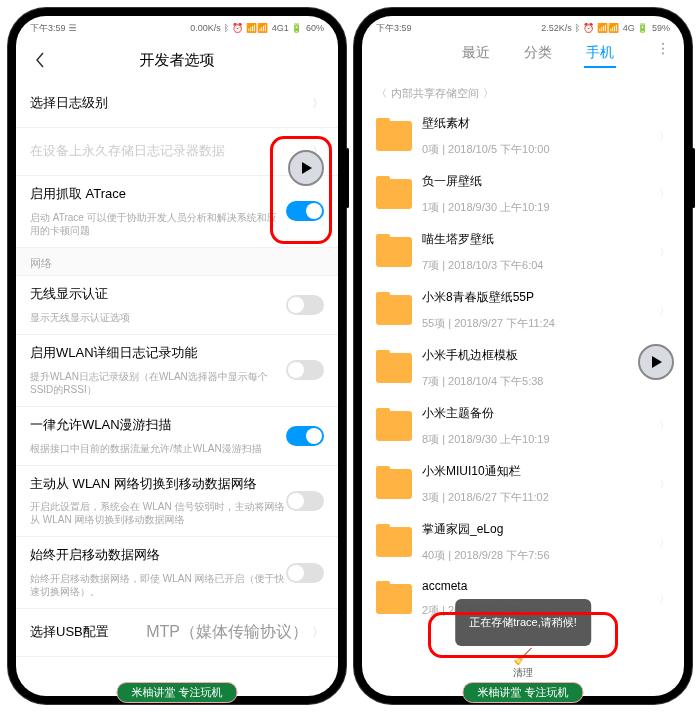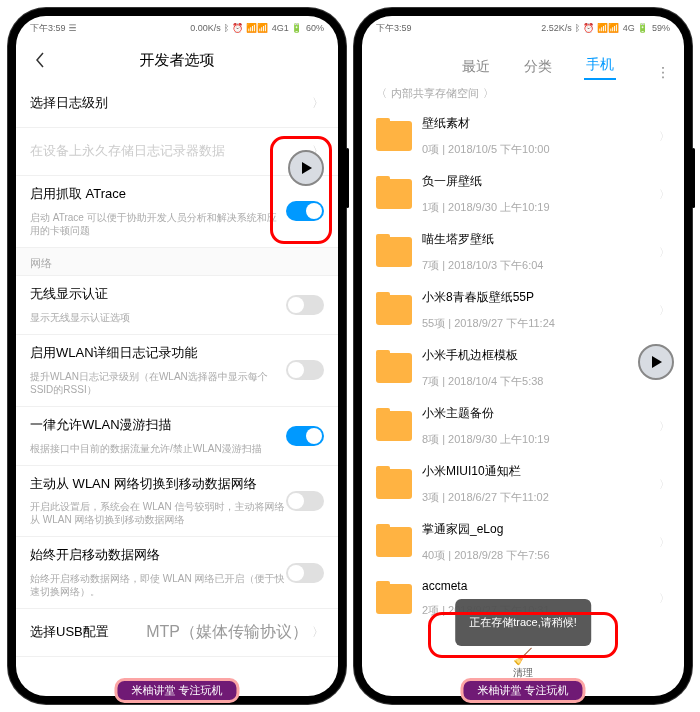--- a/index.html
+++ b/index.html
@@ -6,21 +6,21 @@
     body { background: #fff; font-family: -apple-system, "PingFang SC", "Microsoft YaHei", sans-serif; display: flex; gap: 8px; padding: 8px; }
     .phone { width: 340px; height: 696px; background: #000; border-radius: 38px; padding: 8px; position: relative; box-shadow: 0 0 0 1px #333; }
     .phone::after { content:""; position:absolute; right:-3px; top:140px; width:3px; height:60px; background:#000; border-radius:2px; }
     .screen { width: 100%; height: 100%; background: #fff; border-radius: 30px; overflow: hidden; position: relative; display: flex; flex-direction: column; }
     .statusbar { height: 24px; display: flex; align-items: center; justify-content: space-between; padding: 0 14px; font-size: 9px; color: #666; }
     .statusbar-left, .statusbar-right { display: flex; align-items: center; gap: 3px; }
     .signal-icons { display:inline-flex; gap:2px; }
     .header { height: 40px; display: flex; align-items: center; padding: 0 12px; position: relative; }
     .back-btn { width: 24px; height: 24px; display: flex; align-items: center; justify-content: center; cursor: pointer; }
     .header-title { position: absolute; left: 0; right: 0; text-align: center; font-size: 15px; font-weight: 500; color: #000; }
-    .tab-header { display: flex; align-items: flex-end; justify-content: center; gap: 30px; height: 40px; font-size: 14px; position: relative; padding-left: 30px; }
+    .tab-header { display: flex; align-items: flex-start; justify-content: center; gap: 30px; height: 40px; font-size: 14px; position: relative; padding-left: 30px; }
     .tab { color: #888; cursor: pointer; padding: 4px 2px; }
     .tab.active { color: #09f; border-bottom: 2px solid #09f; }
     .tab-menu { position: absolute; right: 14px; color: #888; cursor: pointer; }
     .breadcrumb { padding: 6px 14px; font-size: 11px; color: #aaa; display: flex; align-items: center; gap: 4px; }
     .content { flex: 1; overflow-y: hidden; }
     .setting-row { padding: 10px 14px; display: flex; align-items: center; border-bottom: 0.5px solid #f0f0f0; min-height: 48px; }
     .setting-text { flex: 1; }
     .setting-title { font-size: 13px; color: #000; line-height: 1.3; }
     .setting-desc { font-size: 10px; color: #aaa; margin-top: 8px; line-height: 1.3; }
     .setting-title.disabled { color: #ccc; }
@@ -36,21 +36,21 @@
     .folder-row { padding: 8px 14px; display: flex; align-items: center; gap: 10px; position: relative; }
     .folder-icon { width: 36px; height: 30px; background: #ffb342; border-radius: 3px; position: relative; }
     .folder-icon::before { content:""; position:absolute; top:-3px; left:0; width:14px; height:5px; background:#ffb342; border-radius:2px 2px 0 0; }
     .folder-text { flex: 1; }
     .folder-name { font-size: 12px; color: #000; }
     .folder-meta { font-size: 11px; color: #aaa; margin-top: 10px; }
     .folder-chev { color: #ddd; font-size: 11px; }
     .red-annot { position: absolute; border: 3px solid #f00; border-radius: 14px; pointer-events: none; z-index: 10; }
     .play-badge { width: 36px; height: 36px; background: #d8dce2; border-radius: 50%; border: 2px solid #888; display: flex; align-items: center; justify-content: center; position: absolute; z-index: 11; cursor: pointer; }
     .play-badge::after { content:""; width:0; height:0; border-left:10px solid #000; border-top:6px solid transparent; border-bottom:6px solid transparent; margin-left:2px; }
-    .watermark { position: absolute; bottom: 1px; left: 50%; transform: translateX(-50%); background: #701a75; color: #fff; font-size: 11px; padding: 2px 14px; border-radius: 10px; border: 3px solid #fca5a5; white-space: nowrap; z-index: 20; }
+    .watermark { position: absolute; bottom: 1px; left: 50%; transform: translateX(-50%); background: #15803d; color: #fff; font-size: 11px; padding: 2px 14px; border-radius: 10px; border: 1px solid #fca5a5; white-space: nowrap; z-index: 20; }
     .toast { position: absolute; bottom: 50px; left: 50%; transform: translateX(-50%); background: rgba(80,80,80,0.95); color: #fff; font-size: 11px; padding: 16px 14px; border-radius: 6px; white-space: nowrap; }
     .bottom-action { position: absolute; bottom: 16px; left: 0; right: 0; text-align: center; font-size: 10px; color: #666; }
     .bottom-action-icon { font-size: 16px; }
   </style>
 </head>
 <body>
 
 <div class="phone">
   <div class="screen">
     <div class="statusbar">

